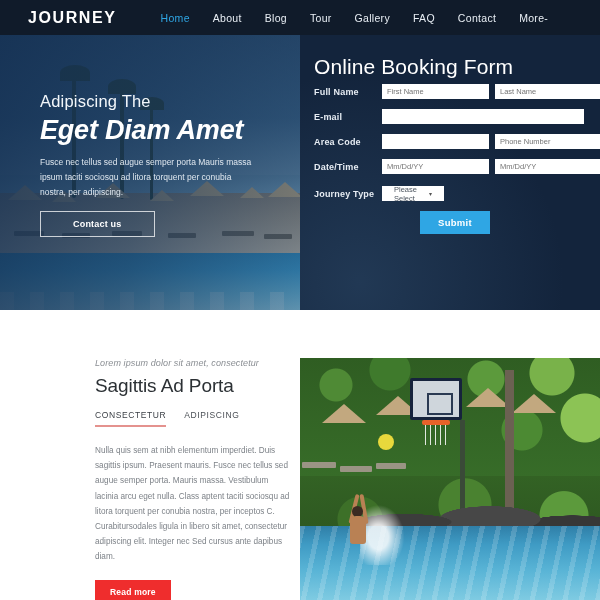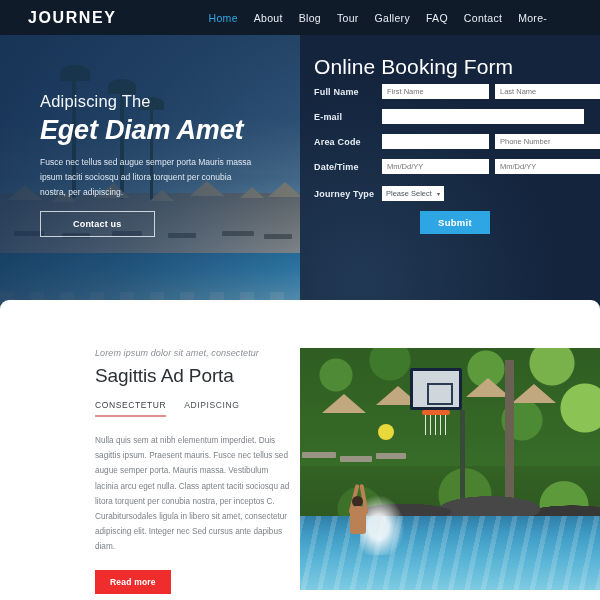--- a/index.html
+++ b/index.html
@@ -21,22 +21,22 @@
   }
   .logo {
     margin-left: 28px;
     color: #ffffff;
     font-size: 16px;
     letter-spacing: 1.6px;
     font-weight: 700;
   }
   .navlinks {
     display: flex; align-items: center;
-    margin-left: 92px;
-    gap: 16px;
+    margin-left: 44px;
+    gap: 23px;
   }
   .navlink {
     color: #e8eef4;
     font-size: 10.5px;
     letter-spacing: .3px;
     white-space: nowrap;
     cursor: pointer;
   }
   .navlink.active { color: #2fa6e4; }
 
@@ -140,37 +140,37 @@
     font-family: "Liberation Sans", sans-serif;
     font-size: 7.5px; color: #5c6873;
     padding: 0 5px; outline: none;
   }
   .finput.half { width: 116px; }
   .finput.full { width: 206px; }
   .fgap { width: 6px; flex: 0 0 6px; }
   .fselect {
     height: 15px; width: 62px; background:#ffffff; border:0;
     font-family: "Liberation Sans", sans-serif;
-    font-size: 7.5px; color: #4d5660; padding: 0 4px;
+    font-size: 7.5px; color: #4d5660; padding: 0 12px;
     display:flex; align-items:center; justify-content:space-between;
     cursor: pointer;
   }
   .caret { font-size: 6px; color:#555; margin-left:4px; }
   .submit-row { display:flex; margin-top: 6px; }
   .btn-submit {
     margin-left: 106px;
     background: #2fa6e4; color:#ffffff;
     font-size: 9.5px; font-weight: 700;
     border: 0; padding: 6px 18px; cursor: pointer;
     letter-spacing:.3px;
     font-family: "Liberation Sans", sans-serif;
   }
 
   
-  .lower { position:absolute; left:0; top:300px; width:600px; height:290px; background:#fff;border-radius:9px; }
+  .lower { position:absolute; left:0; top:310px; width:600px; height:290px; background:#fff;border-radius:9px; }
   .lower-left {
     position:absolute; left:95px; top:48px; width:195px;
   }
   .eyebrow {
     font-size: 9px; font-style: italic; color: #8b8f94;
     letter-spacing: .1px; margin-bottom: 7px;
   }
   .sec-title {
     font-size: 19px; font-weight: 400; color: #2b3034;
     letter-spacing: -.1px; margin-bottom: 13px;

